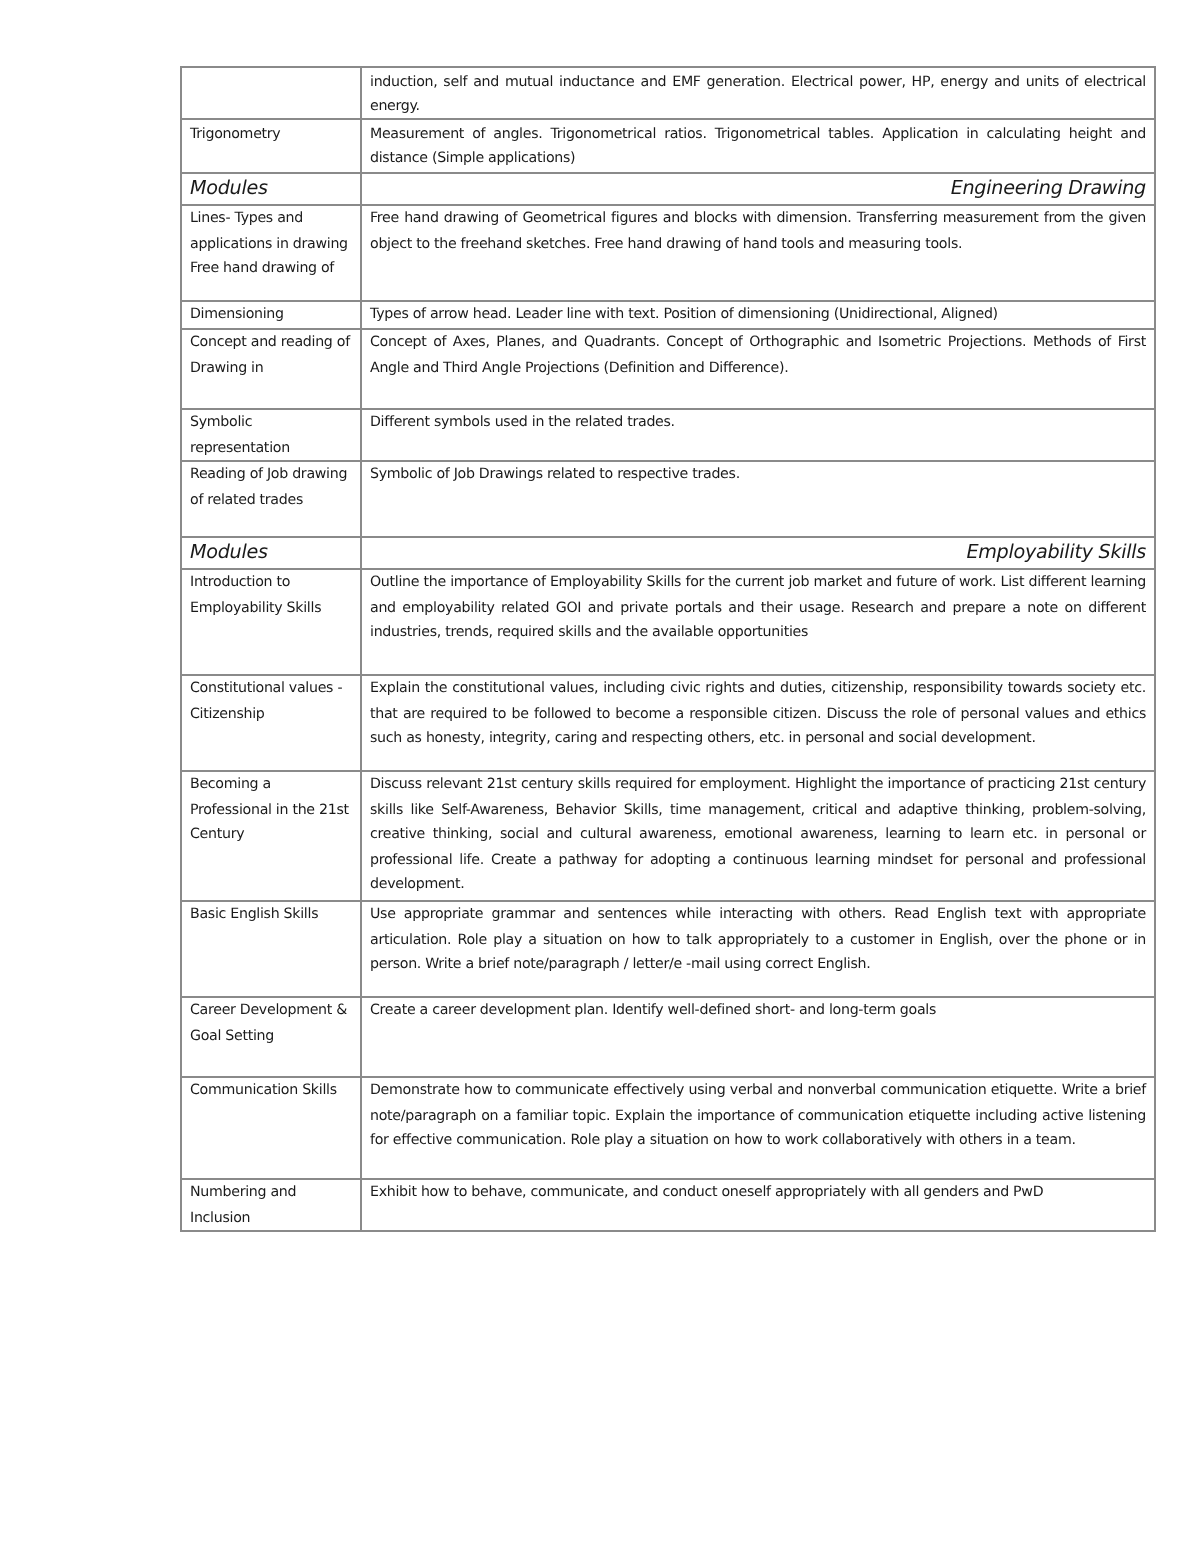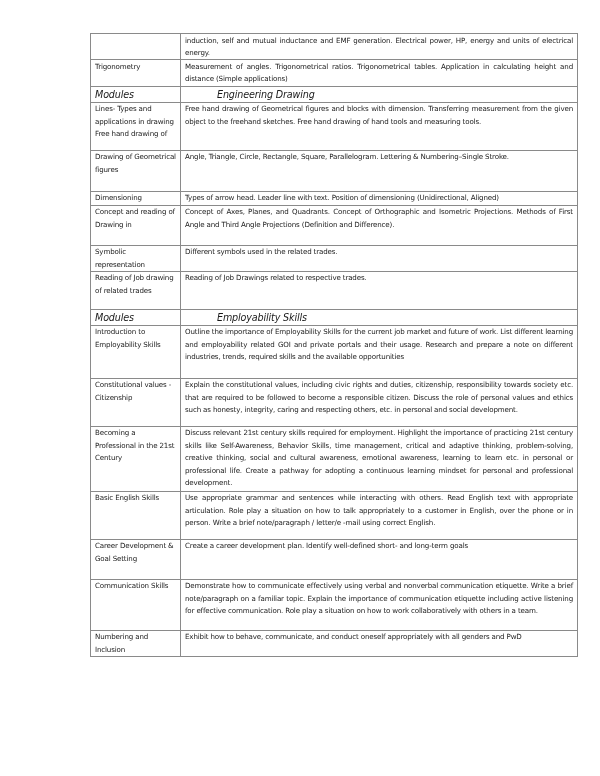--- a/index.html
+++ b/index.html
@@ -10,21 +10,21 @@
     border-collapse: collapse; table-layout: fixed;
     font-size: 7.1px; line-height: 12.4px; letter-spacing: -0.15px; margin-left: 32px;
   }
   table.syllabus td {
     border: 1px solid #8a8a8a; vertical-align: top; padding: 0.5px 4px 0 4px;
   }
   col.c1 { width: 90px; }
   col.c2 { width: 397px; }
   td.desc { text-align: justify; }
   tr.hdr td { font-size: 9.6px; line-height: 15px; padding-top: 0; padding-bottom: 0; font-style: italic; }
-  tr.hdr td.title { text-align: left; padding-left: 36px; }
+  tr.hdr td.title { text-align: right; padding-left: 36px; }
 </style>
 </head>
 <body>
 
 <table class="syllabus">
   <colgroup>
       <col class="c1">
       <col class="c2">
     </colgroup>
   <tbody>
@@ -37,39 +37,35 @@
       <td class="desc">Measurement of angles. Trigonometrical ratios. Trigonometrical tables. Application in calculating height and distance (Simple applications)</td>
     </tr>
     <tr class="hdr" style="height:16px">
       <td>Modules</td>
       <td class="title">Engineering Drawing</td>
     </tr>
     <tr style="height:48px">
       <td>Lines- Types and applications in drawing Free hand drawing of</td>
       <td class="desc">Free hand drawing of Geometrical figures and blocks with dimension. Transferring measurement from the given object to the freehand sketches. Free hand drawing of hand tools and measuring tools.</td>
     </tr>
-    <tr style="height:41px">
-      <td>Drawing of Geometrical figures</td>
-      <td class="desc">Angle, Triangle, Circle, Rectangle, Square, Parallelogram. Lettering &amp; Numbering–Single Stroke.</td>
-    </tr>
     <tr style="height:14px">
       <td>Dimensioning</td>
       <td class="desc">Types of arrow head. Leader line with text. Position of dimensioning (Unidirectional, Aligned)</td>
     </tr>
     <tr style="height:40px">
       <td>Concept and reading of Drawing in</td>
       <td class="desc">Concept of Axes, Planes, and Quadrants. Concept of Orthographic and Isometric Projections. Methods of First Angle and Third Angle Projections (Definition and Difference).</td>
     </tr>
     <tr style="height:25px">
       <td>Symbolic representation</td>
       <td class="desc">Different symbols used in the related trades.</td>
     </tr>
     <tr style="height:38px">
       <td>Reading of Job drawing of related trades</td>
-      <td class="desc">Reading of Job Drawings related to respective trades.</td>
+      <td class="desc">Symbolic of Job Drawings related to respective trades.</td>
     </tr>
     <tr class="hdr" style="height:16px">
       <td>Modules</td>
       <td class="title">Employability Skills</td>
     </tr>
     <tr style="height:53px">
       <td>Introduction to Employability Skills</td>
       <td class="desc">Outline the importance of Employability Skills for the current job market and future of work. List different learning and employability related GOI and private portals and their usage. Research and prepare a note on different industries, trends, required skills and the available opportunities</td>
     </tr>
     <tr style="height:48px">

